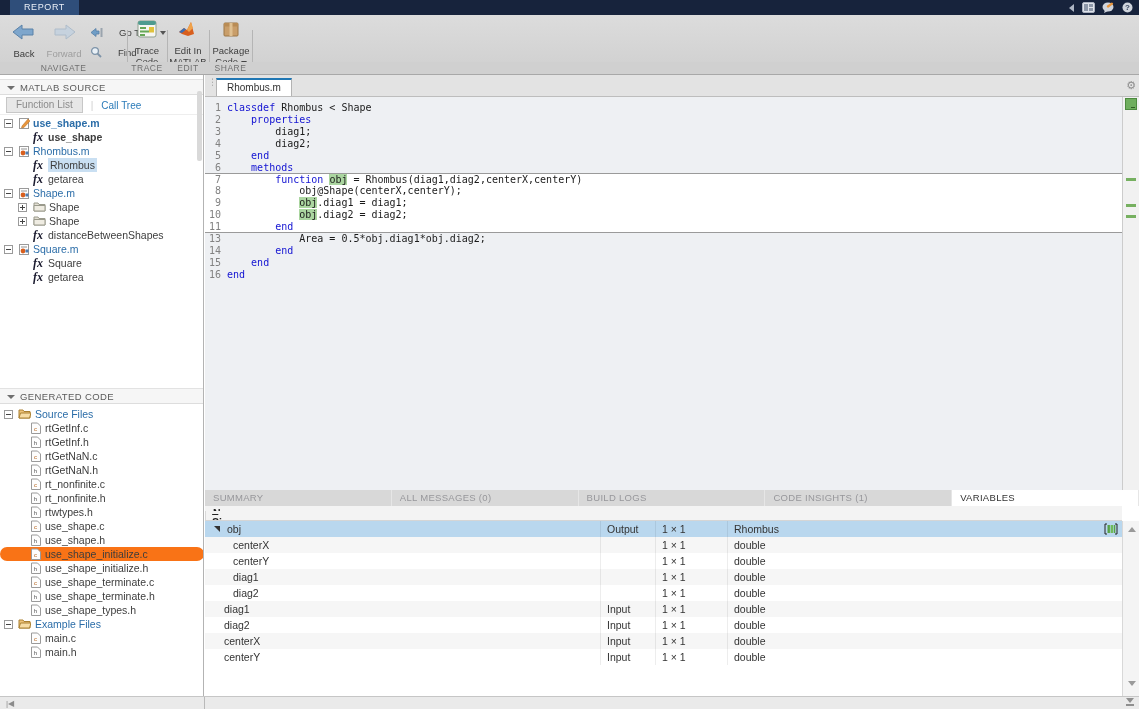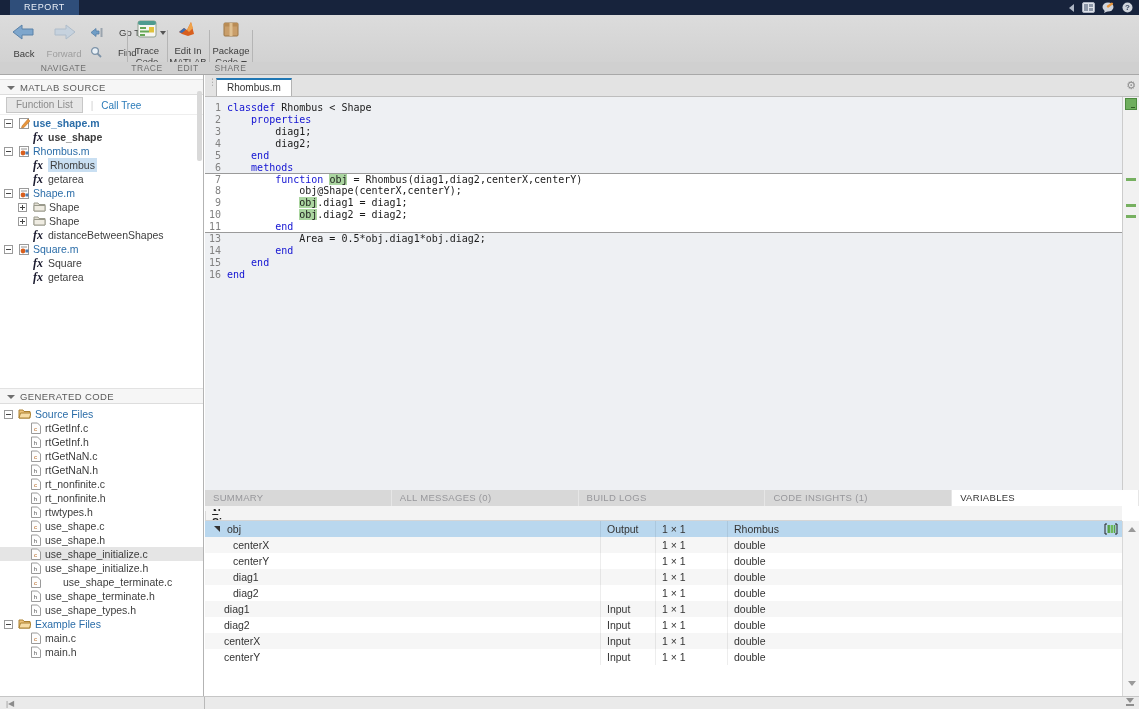--- a/index.html
+++ b/index.html
@@ -27,21 +27,21 @@
   .content { position:absolute; left:0; top:75px; width:1139px; height:621px; background:#fff; }
   .leftpanel { position:absolute; left:0; top:0; width:204px; height:621px; background:#fff; border-right:1px solid #b3b3b3; overflow:hidden; }
   .section-header { position:absolute; left:0; width:204px; height:16px; background:#f6f6f6; border-top:1px solid #e2e2e2; border-bottom:1px solid #dddddd; font-size:9.5px; color:#5a5a5a; letter-spacing:.4px; line-height:15px; padding-left:20px; }
   .section-header .tri { position:absolute; left:7px; top:6px; width:0; height:0; border-left:4px solid transparent; border-right:4px solid transparent; border-top:4px solid #6f6f6f; }
   .srcTabs { position:absolute; left:0; top:21px; width:204px; height:19px; display:flex; align-items:center; border-bottom:1px solid #eee; }
   .btn-funclist { margin-left:6px; padding:1px 9px 2px; background:#e7e7e7; border:1px solid #c7c7c7; color:#8b8b8b; font-size:10px; }
   .tabdiv { color:#cfcfcf; margin:0 8px; font-size:10px; }
   .link-calltree { color:#2b7bb9; font-size:10px; }
   .tree { position:absolute; left:0; width:204px; }
   .trow { position:relative; height:14px; line-height:14px; font-size:10.5px; color:#3d3d3d; white-space:nowrap; }
-  .trow.sel-full { background:#e5e5e5; }
+  .trow.sel-full { background:#f97316;border-radius:7px; }
   .trow .lab { position:absolute; top:0; }
   .trow .lab.link { color:#2b6da8; }
   .trow .lab.bold { font-weight:bold; }
   .trow .lab.sel-text { background:#c9dff2; padding:0 2px; }
   .expander { position:absolute; top:2.5px; width:9px; height:9px; background:#fff; border:1px solid #9a9a9a; }
   .expander:before, .expander.plus:after { content:""; position:absolute; background:#444; }
   .expander:before { left:1px; right:1px; top:3px; height:1px; }
   .expander.plus:after { top:1px; bottom:1px; left:3px; width:1px; }
   .ticon { position:absolute; top:1px; }
   .fxg { font-family:"Liberation Serif", serif; font-style:italic; font-weight:bold; font-size:12px; color:#1a1a2e; }
@@ -383,21 +383,21 @@
                 <path d="M0.5 1 L6.5 1 L9.5 4 L9.5 11.5 L0.5 11.5 Z" fill="#fdfdfd" stroke="#9a9a9a"></path>
                 <text x="4.5" y="9" font-size="6" text-anchor="middle" fill="#555" font-family="Liberation Sans,sans-serif">h</text>
               </svg></span>
             <span class="lab" style="left: 45px;">use_shape_initialize.h</span>
           </div>
           <div class="trow">
             <span class="ticon" style="left: 31px;"><svg width="10" height="12" viewBox="0 0 10 12">
                 <path d="M0.5 1 L6.5 1 L9.5 4 L9.5 11.5 L0.5 11.5 Z" fill="#fdfdfd" stroke="#9a9a9a"></path>
                 <text x="4.5" y="9" font-size="6" text-anchor="middle" fill="#b5651d" font-family="Liberation Sans,sans-serif">c</text>
               </svg></span>
-            <span class="lab" style="left: 45px; margin-left: 18px;">use_shape_terminate.c</span>
+            <span class="lab" style="left: 45px;">use_shape_terminate.c</span>
           </div>
           <div class="trow">
             <span class="ticon" style="left: 31px;"><svg width="10" height="12" viewBox="0 0 10 12">
                 <path d="M0.5 1 L6.5 1 L9.5 4 L9.5 11.5 L0.5 11.5 Z" fill="#fdfdfd" stroke="#9a9a9a"></path>
                 <text x="4.5" y="9" font-size="6" text-anchor="middle" fill="#555" font-family="Liberation Sans,sans-serif">h</text>
               </svg></span>
             <span class="lab" style="left: 45px;">use_shape_terminate.h</span>
           </div>
           <div class="trow">
             <span class="ticon" style="left: 31px;"><svg width="10" height="12" viewBox="0 0 10 12">

